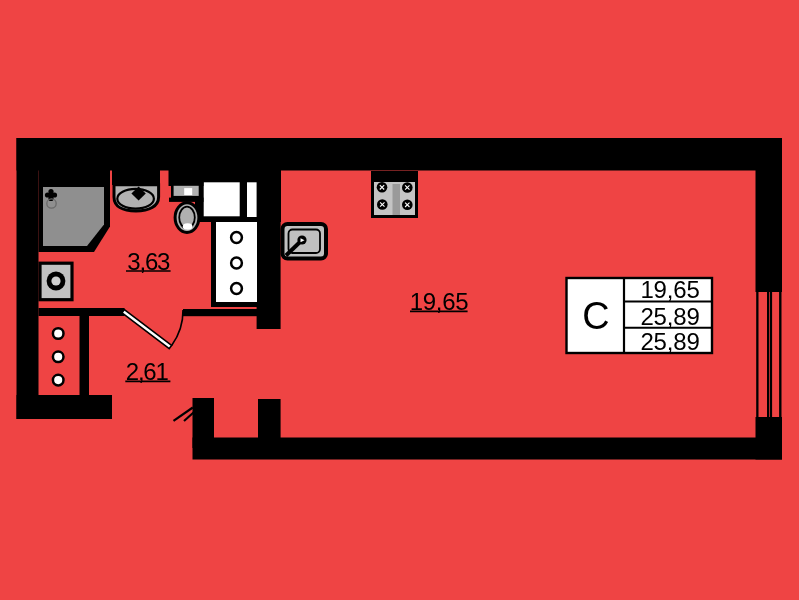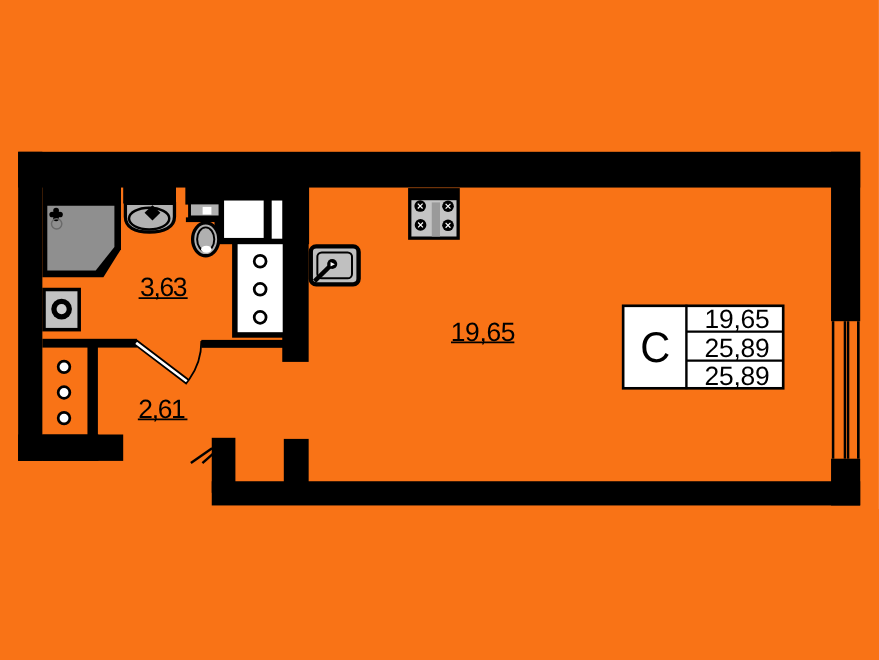--- a/index.html
+++ b/index.html
@@ -1,16 +1,16 @@
 <!DOCTYPE html>
 <html><head>
 <meta charset="utf-8">
 <style>
   html,body{margin:0;padding:0;background:#fff;}
-  #plan{position:relative;width:799px;height:600px;background:#f97316;overflow:hidden;}
+  #plan{position:relative;width:799px;height:600px;background:#ef4444;overflow:hidden;}
   svg text{font-family:"Liberation Sans",sans-serif;fill:#000;}
 </style>
 </head>
 <body>
 <div id="plan">
 <svg width="799" height="600" viewBox="0 0 799 600">
 
   <rect x="16.5" y="138" width="765.5" height="32.5" fill="#000"></rect>
 
   <rect x="16.5" y="138" width="22" height="281" fill="#000"></rect>

